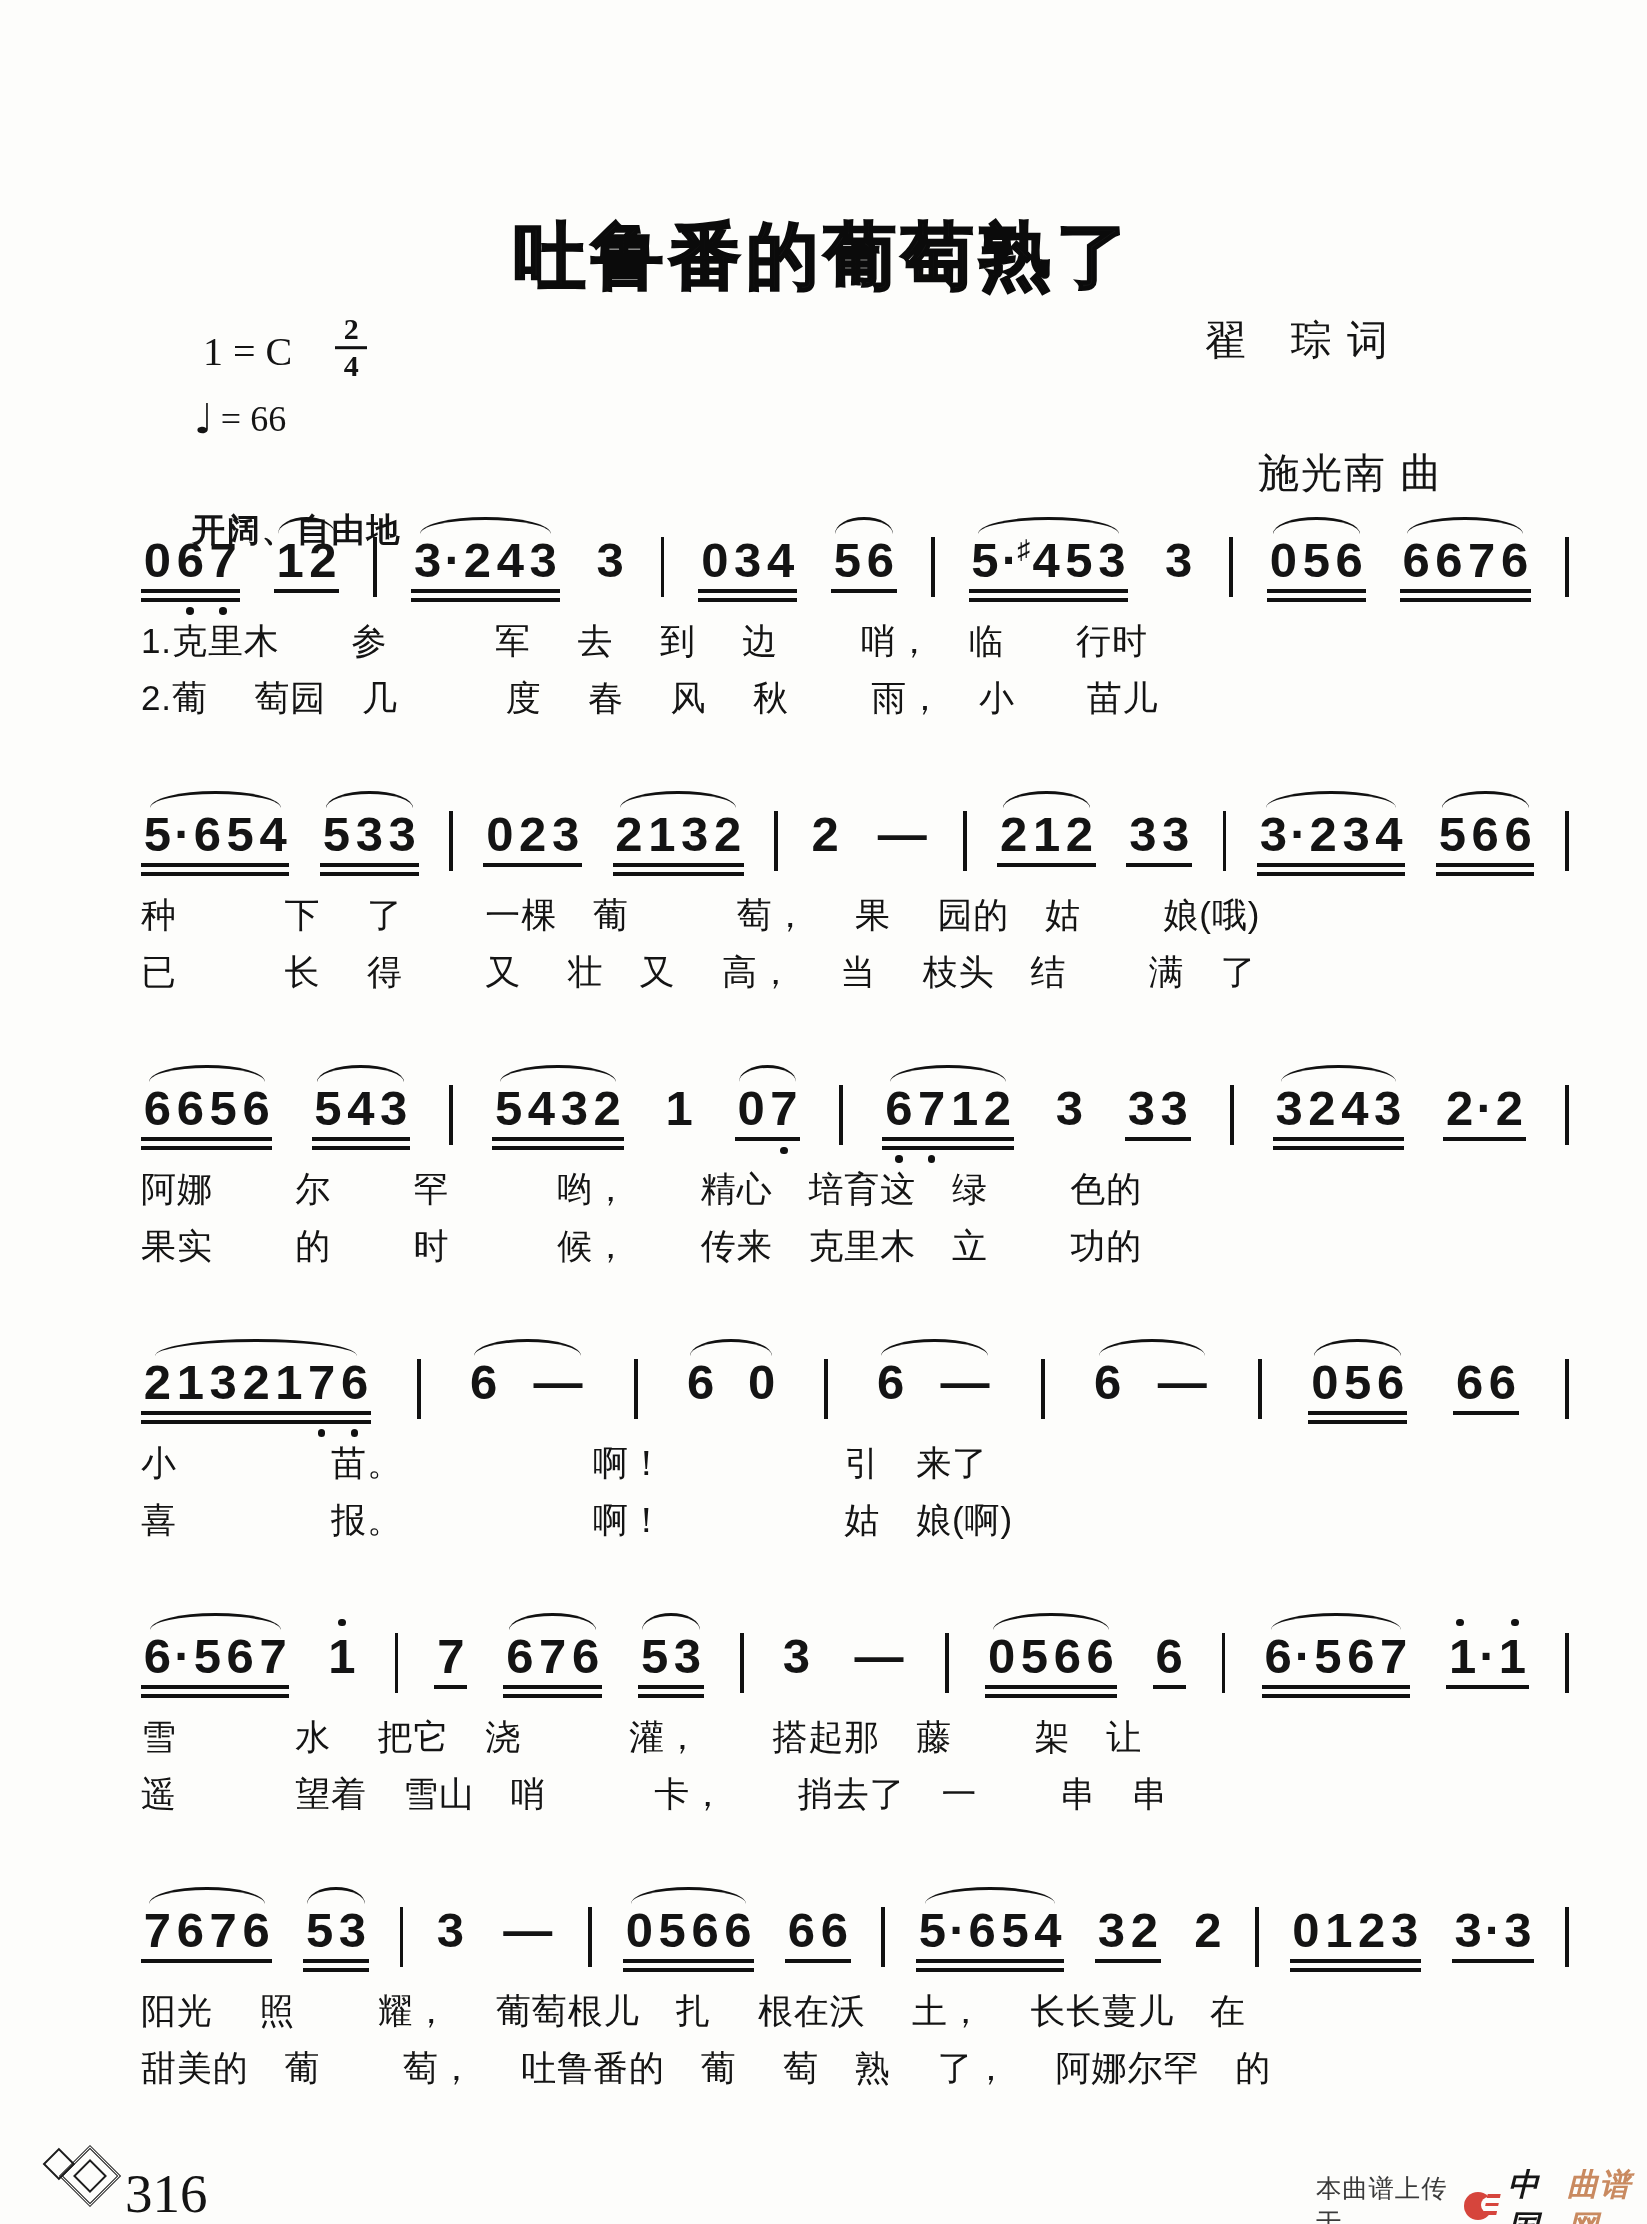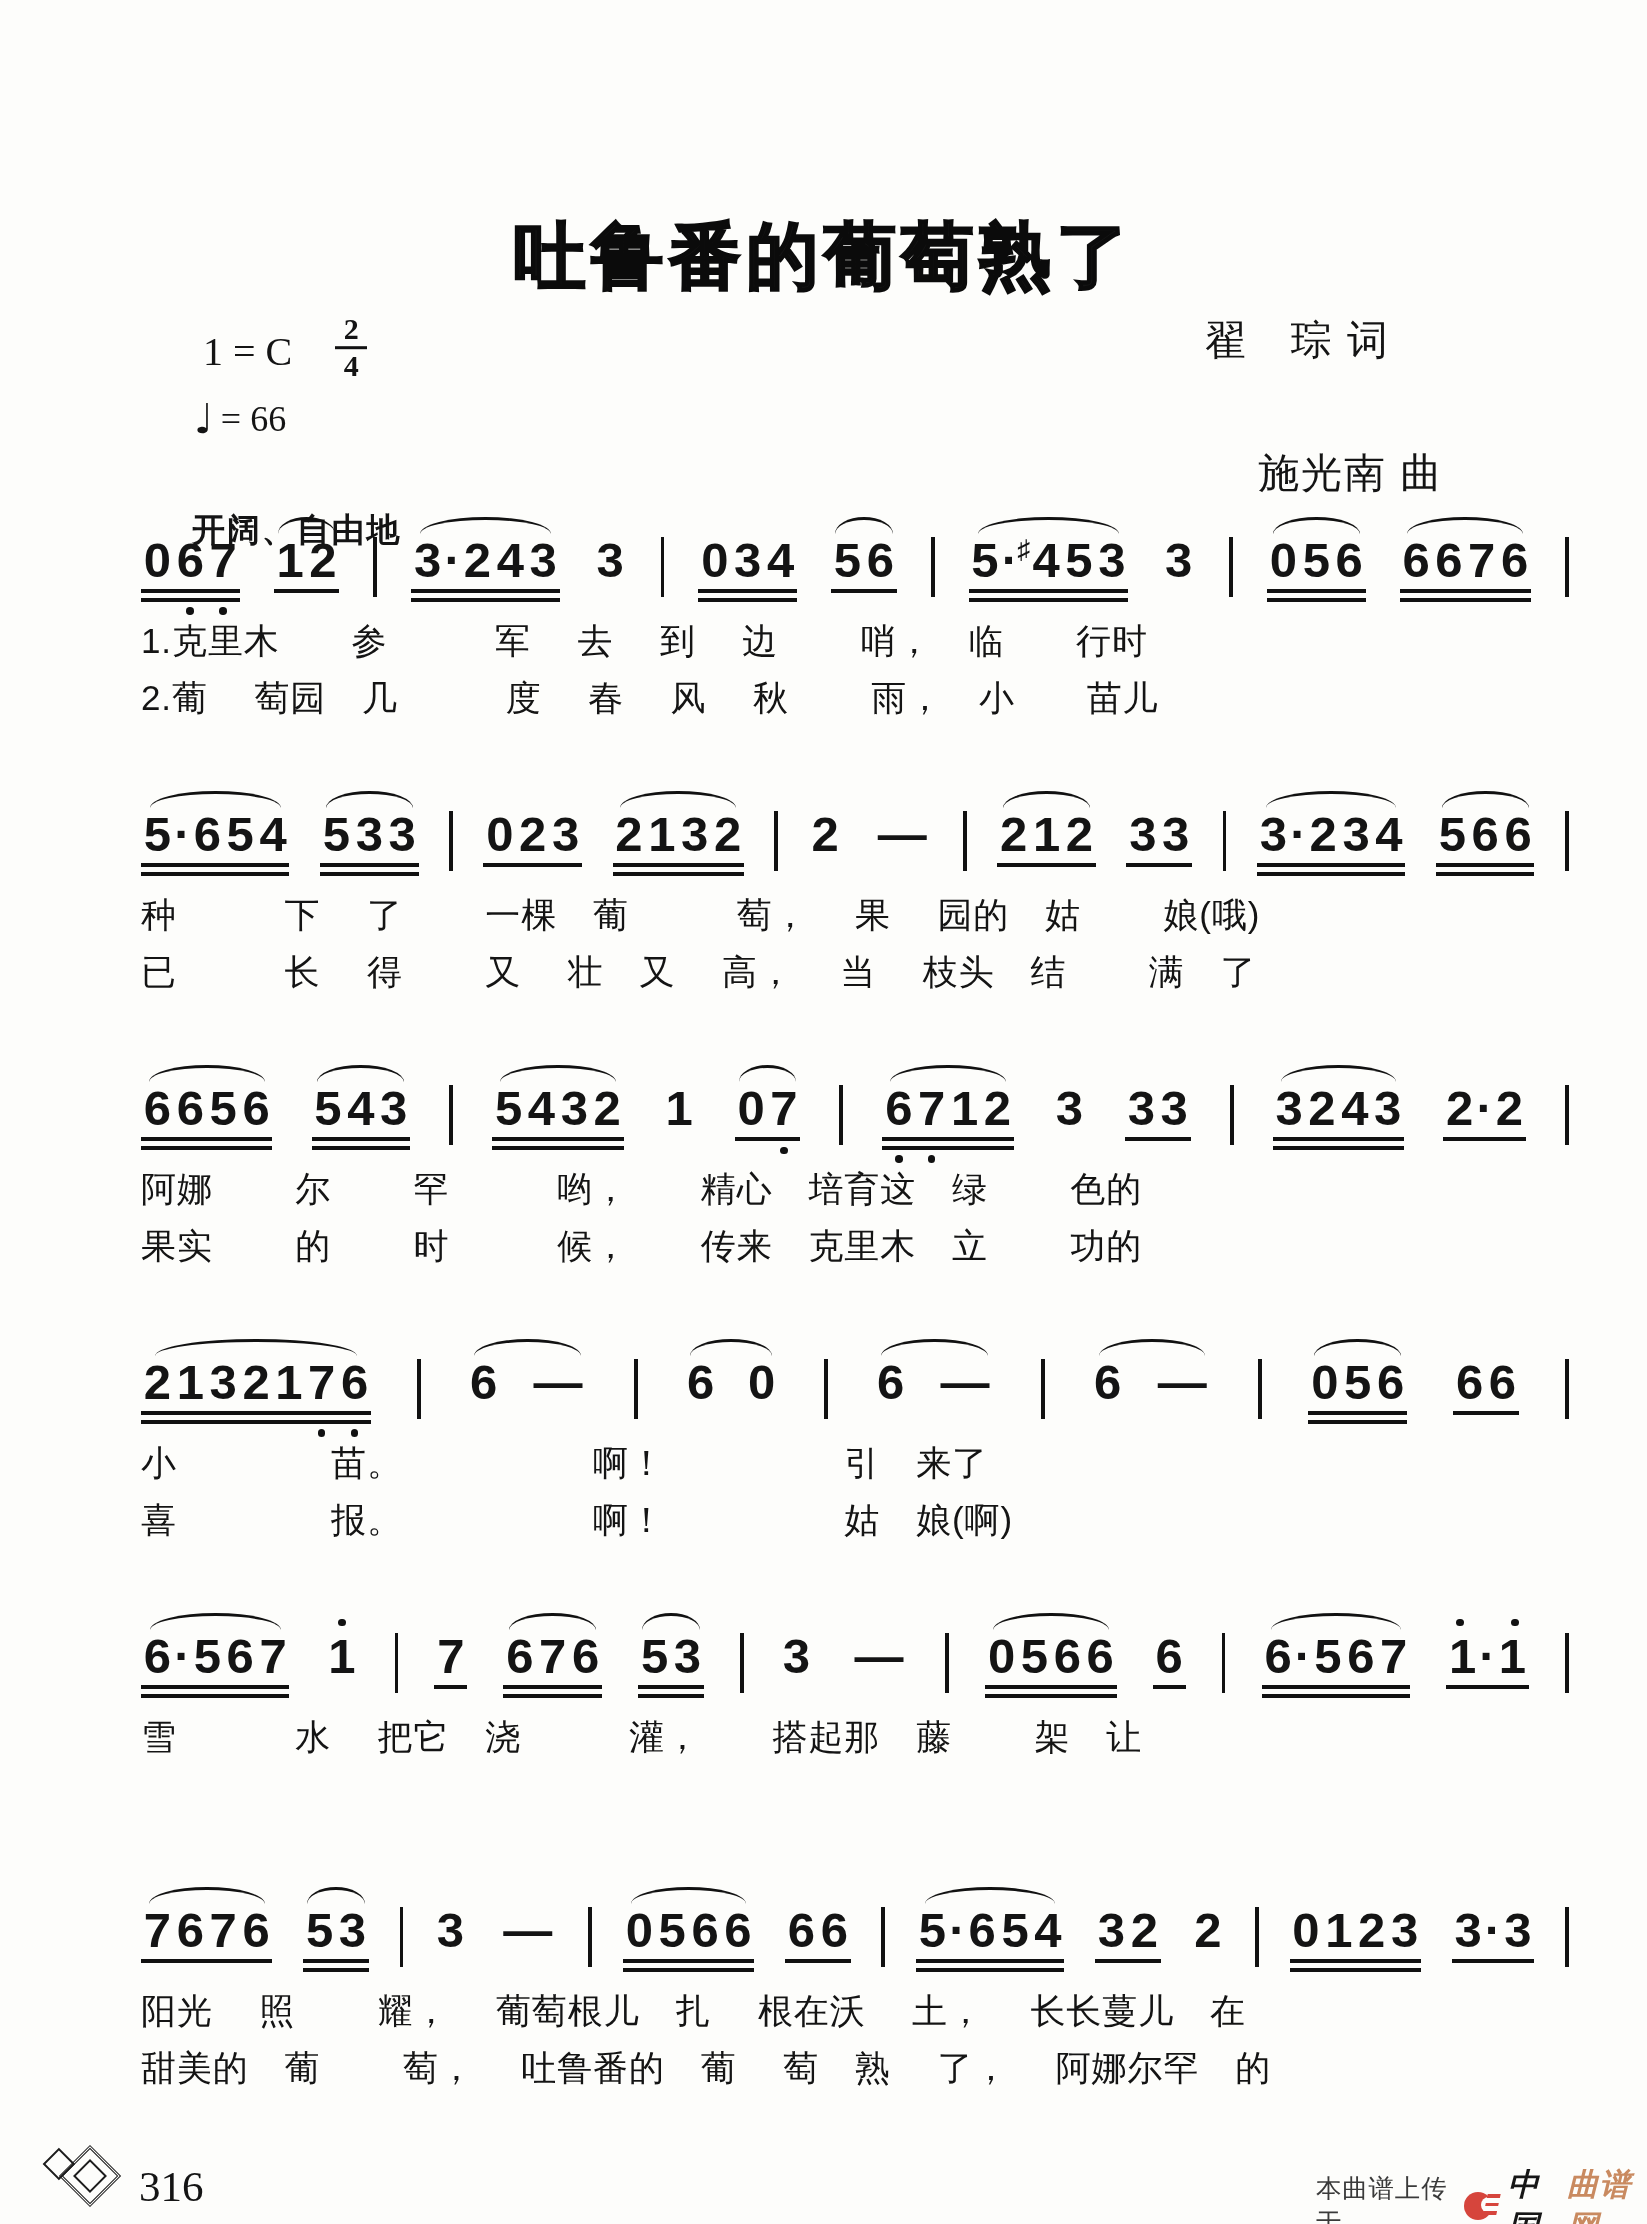--- a/index.html
+++ b/index.html
@@ -38,22 +38,22 @@
   .slur{position:absolute;top:-19px;left:6%;right:6%;height:14px;
         border-top:3.3px solid #111;border-radius:50% 50% 0 0/100% 100% 0 0;}
   .odot{position:absolute;width:7.5px;height:7.5px;border-radius:50%;background:#111;}
   .bar{width:3.8px;height:60px;background:#111;margin-top:1.9px;}
   .verse{white-space:pre;font-size:35px;letter-spacing:0.9px;line-height:1;}
   .verse.v1{margin-top:21px;}
   .verse.v2{margin-top:22.6px;}
   
   #bmark{position:absolute;left:0;top:2051px;width:100%;text-align:center;
          font-family:"Liberation Serif",serif;font-size:41px;letter-spacing:1.9px;}
-  #pagenum{position:absolute;left:139px;top:2162px;font-family:"Liberation Serif",serif;
-           font-size:43px;}
+  #pagenum{position:absolute;left:125px;top:2162px;font-family:"Liberation Serif",serif;
+           font-size:55px;}
   .orn{position:absolute;left:68px;top:2154px;width:38px;height:38px;
        border:3.8px double #1c1c1c;transform:rotate(45deg);}
   .orn::before{content:"";position:absolute;inset:6.6px;border:2.8px double #1c1c1c;}
   .orn::after{content:"";position:absolute;left:-22.6px;top:21px;width:19px;height:19px;
               border:2.8px double #1c1c1c;}
   #footer-right{position:absolute;left:1316px;top:2164px;display:flex;align-items:center;}
   #footer-note{font-size:25.4px;color:#3a3a3a;letter-spacing:0.9px;}
   .logo-icon{position:relative;width:43px;height:36px;margin:0 7.5px 0 15px;}
   .li-c{position:absolute;left:0;top:3.8px;width:28px;height:28px;border-radius:50%;background:#d6453c;}
   .li-c::after{content:"";position:absolute;width:16px;height:16px;border-radius:50%;
@@ -567,20 +567,21 @@
               <span class="dc">·</span>
               <span class="nc">1</span>
             </div>
             <div class="u-line"></div>
             <div class="odot" style="left: calc(16.6667% - 3.8px); top: -13px;"></div>
             <div class="odot" style="left: calc(83.3333% - 3.8px); top: -13px;"></div>
           </div>
           <div class="bar"></div>
         </div>
         <div class="verse v1">雪　　　 水　 把它　浇　　　灌，　　搭起那　藤　　 架　让</div>
+        <div class="verse v2">遥　　　 望着　雪山　哨　　　卡，　　捎去了　一　　 串　串</div>
       </div>
       <div class="system">
         <div class="tokens">
           <div class="grp">
             <div class="chars">
               <span class="nc">7</span>
               <span class="nc">6</span>
               <span class="nc">7</span>
               <span class="nc">6</span>
             </div>

